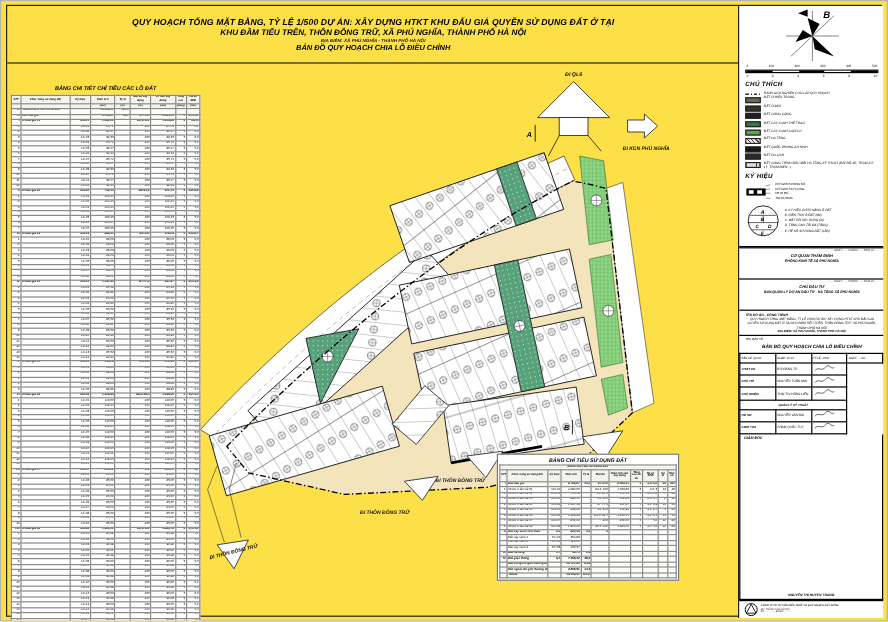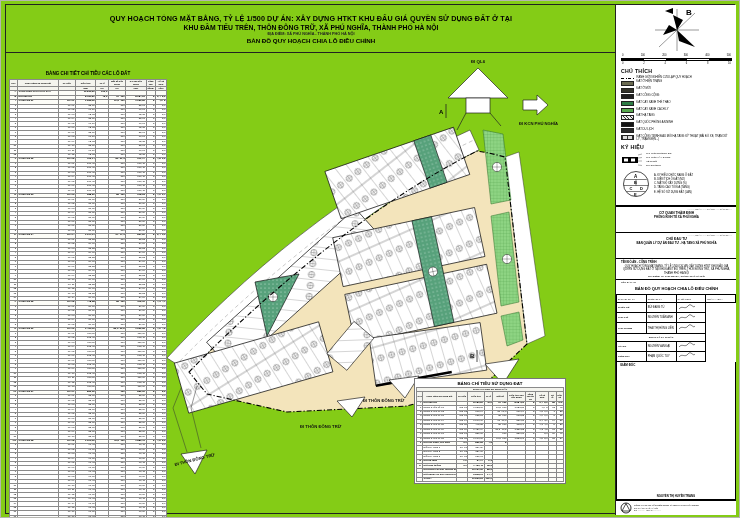--- a/index.html
+++ b/index.html
@@ -1,18 +1,18 @@
 <!DOCTYPE html>
 <html><head>
 <meta charset="utf-8">
 <style>
   html,body{margin:0;padding:0;background:#e8e8e4;}
   *{box-sizing:border-box;font-family:"Liberation Sans", sans-serif;}
-  .page{position:relative;width:740px;height:518px;background:#84cc16;overflow:hidden;
-        border:1px solid #b5b5b0;}
+  .page{position:relative;width:740px;height:518px;background:#fde047;overflow:hidden;
+        border:1px solid #b5b5b0;font-style:italic;}
   .frame{position:absolute;left:4px;top:3px;right:4px;bottom:3px;border:1px solid #222;}
   
   .banner{position:absolute;left:5px;top:4px;width:610px;height:48px;border-bottom:1px solid #222;
           display:flex;flex-direction:column;align-items:center;justify-content:center;gap:1px;text-align:center;}
   .banner .l1{font-size:7.2px;font-weight:bold;letter-spacing:.1px;}
   .banner .l2{font-size:6.8px;font-weight:bold;}
   .banner .l3{font-size:3.8px;font-weight:bold;color:#222;}
   .banner .l4{font-size:6.2px;font-weight:bold;}
   
   .lt-wrap{position:absolute;left:8px;top:56px;width:158px;height:452px;}

